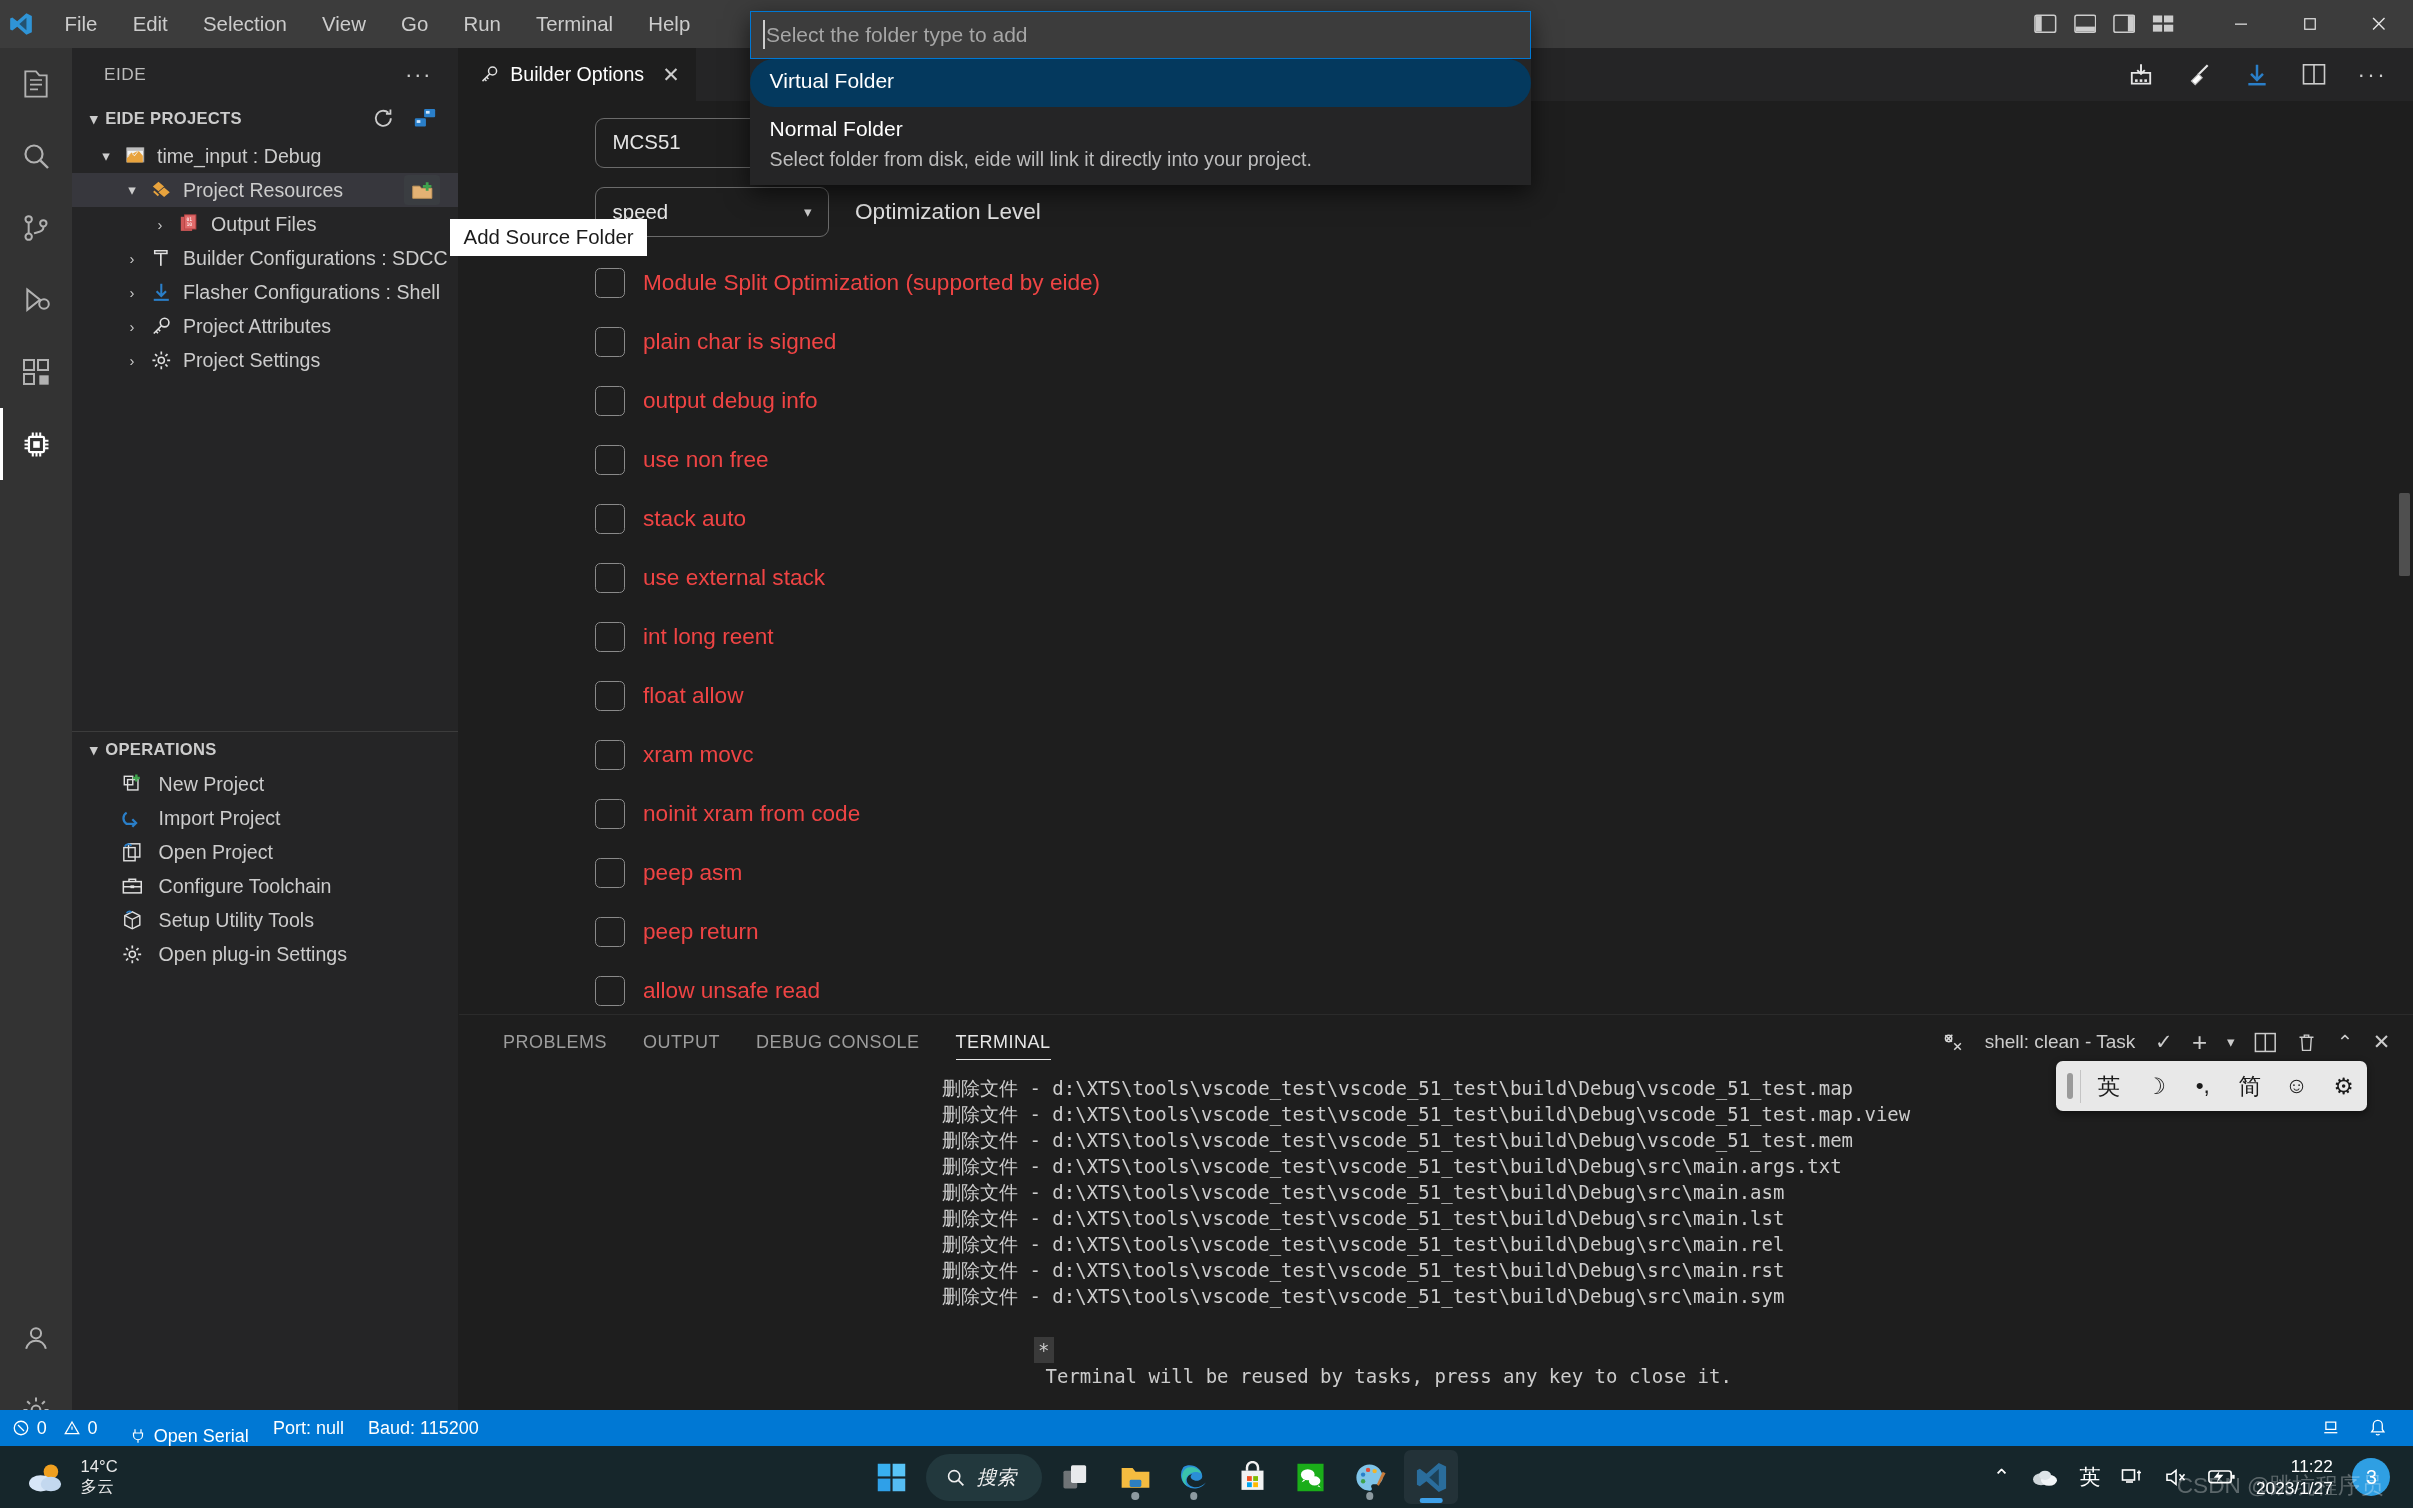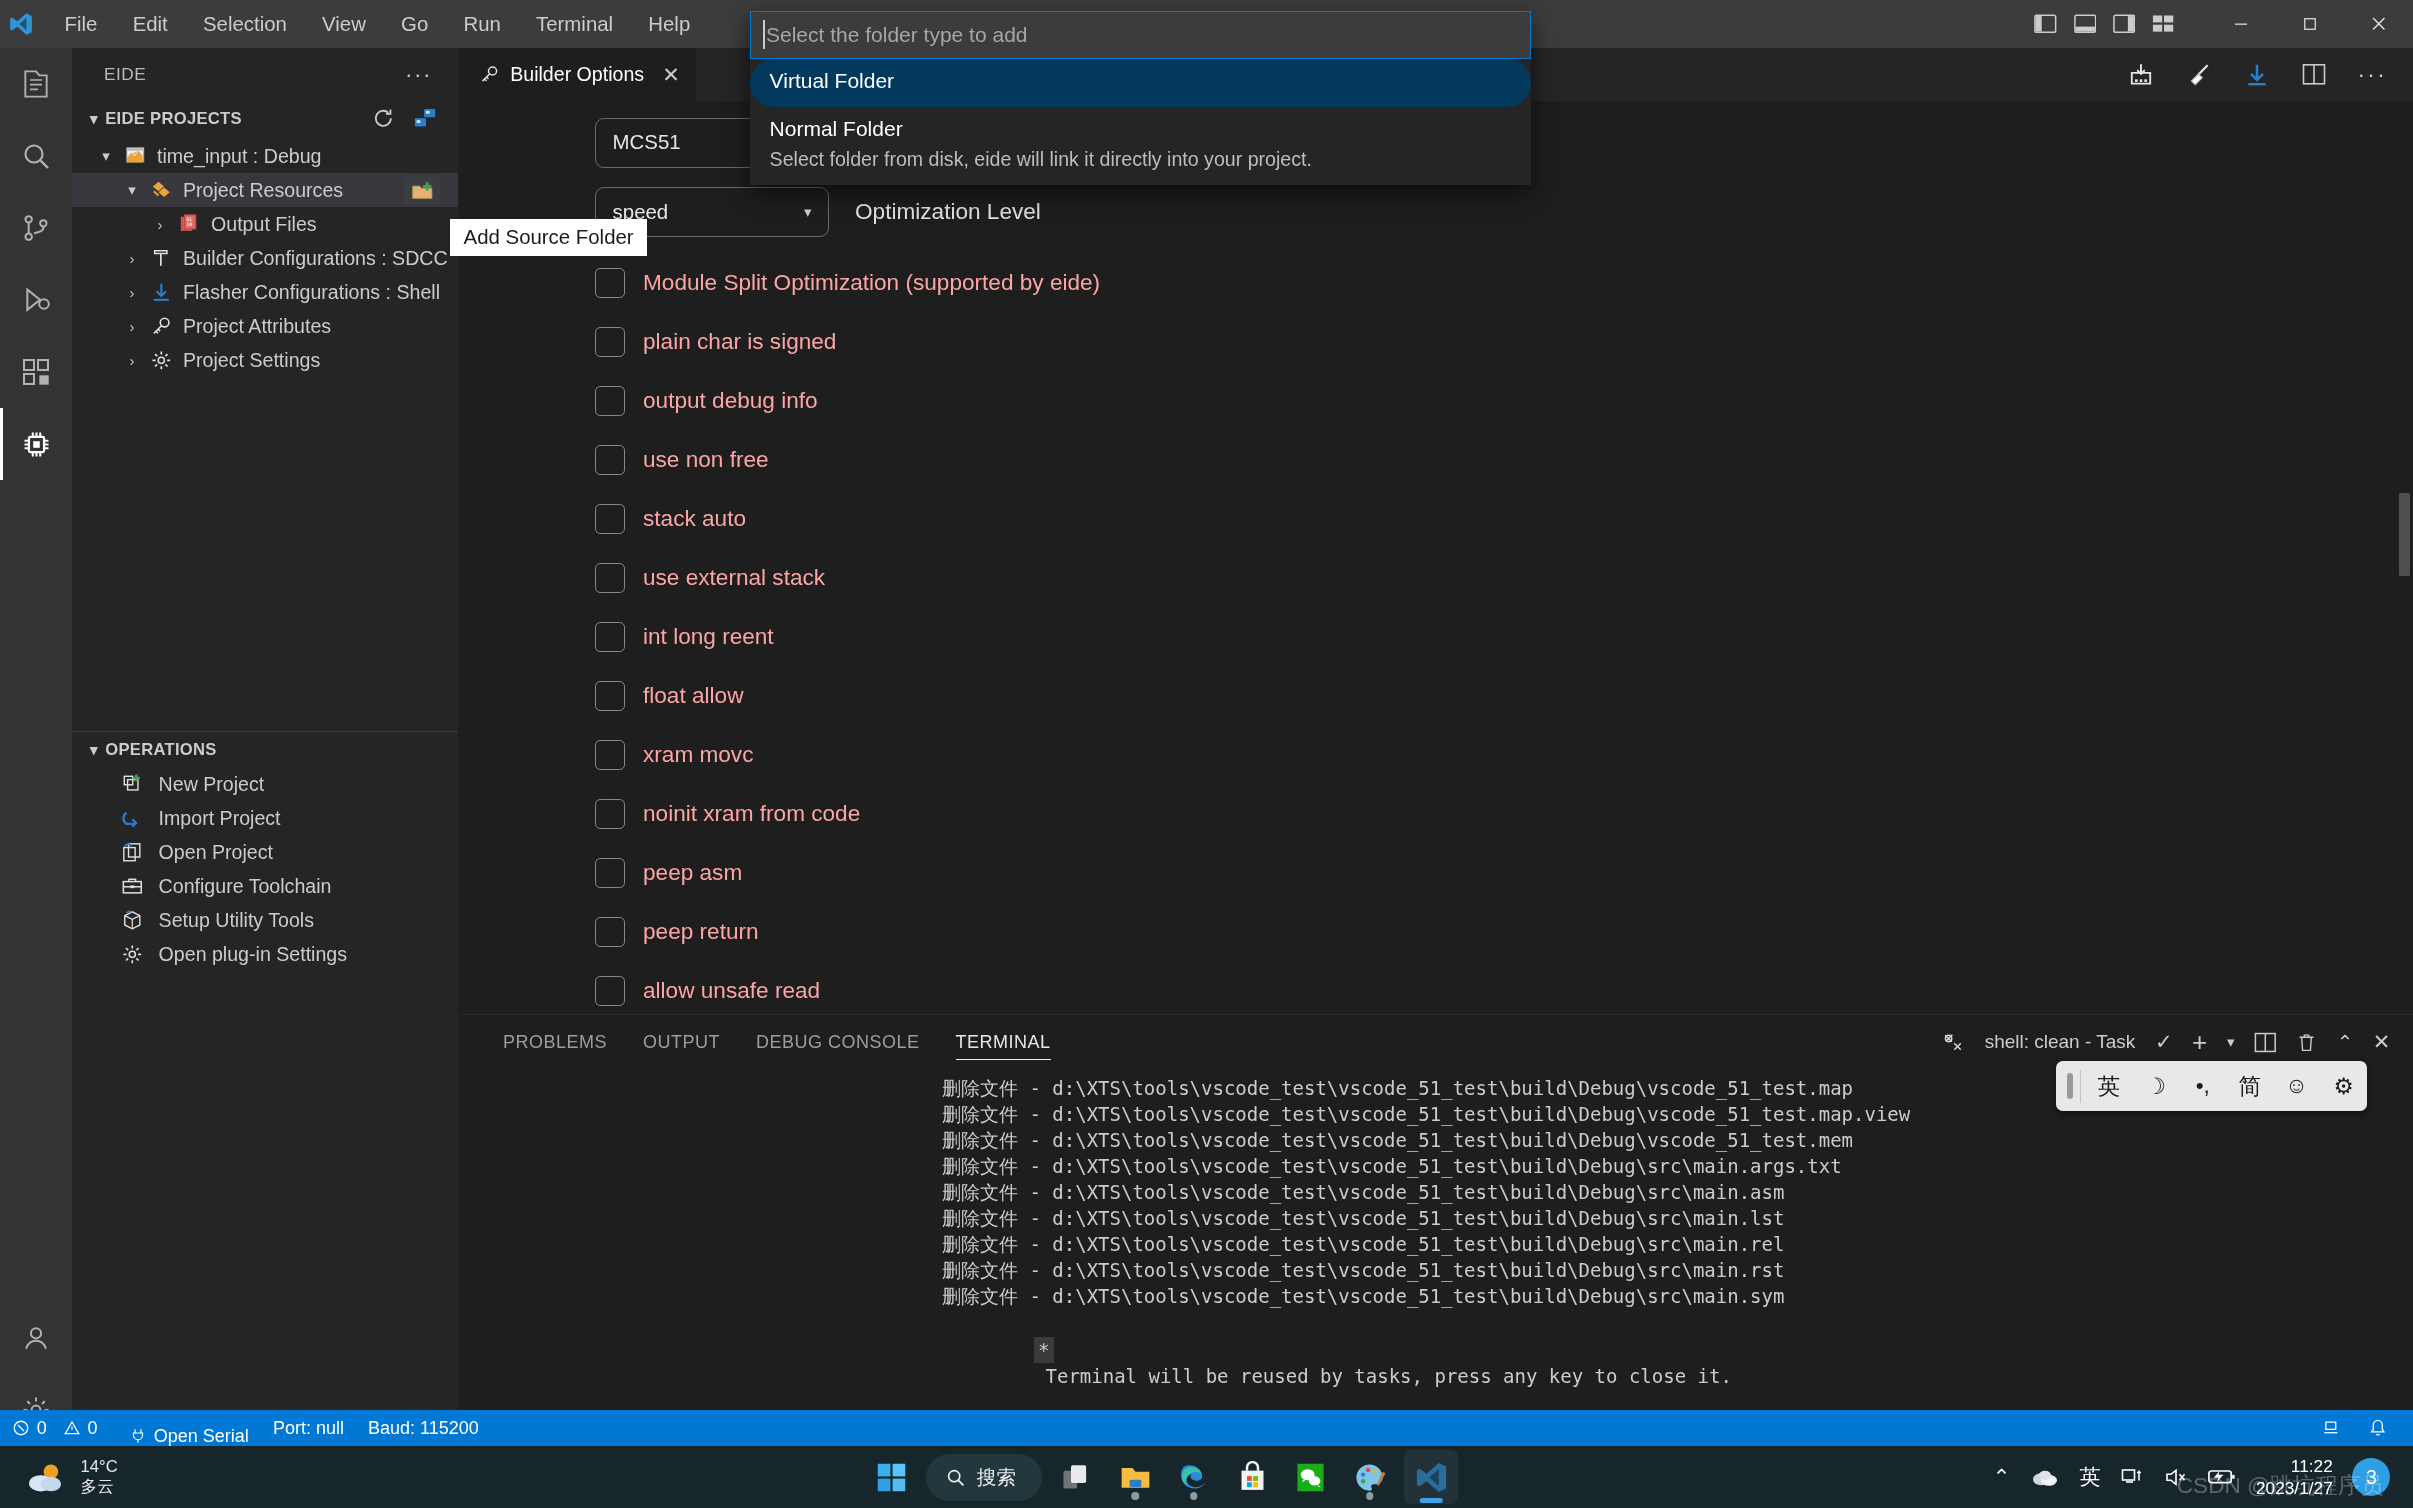--- a/index.html
+++ b/index.html
@@ -95,21 +95,21 @@
     background:#1e1e1e; color:#e6e6e6; font-size:20.4px; display:flex; align-items:center;
     padding:0 16.6px; position:relative;
   }
   .sel .caret { position:absolute; right:16.6px; font-size:15px; color:#cccccc; }
   .sel-label { font-size:22.6px; color:#e0e0e0; }
   .cb-row { display:flex; align-items:center; height:59px; }
   .cb {
     width:30px; height:30px; border:1.5px solid #8a8a8a; border-radius:5.3px; background:transparent;
     flex:0 0 30px;
   }
-  .cb-label { margin-left:18px; font-size:22.6px; color:#fca5a5; }
+  .cb-label { margin-left:18px; font-size:22.6px; color:#ef4444; }
 
   
   .edit-scroll { position:absolute; right:3px; top:392px; width:10.6px; height:83px; background:#4f4f4f; border-radius:1.5px;}
 
   
   .panel { position:absolute; left:459px; right:0; bottom:62px; top:1014px; background:#1e1e1e; border-top:0.8px solid #2b2b2b;}
   .panel-tabs { height:54px; display:flex; align-items:center; padding-left:26px; gap:0; position:relative; }
   .ptab {
     font-size:18px; letter-spacing:0.5px; color:#9d9d9d; padding:0 18px; height:54px;
     display:flex; align-items:center; position:relative; text-transform:uppercase;
@@ -150,21 +150,21 @@
   .taskbar {
     position:absolute; left:0; right:0; bottom:0; height:62px; background:#16262b;
     display:flex; align-items:center;
   }
   .weather { display:flex; align-items:center; gap:10.6px; padding-left:26px; }
   .weather .txt { font-size:16.6px; line-height:19.6px; color:#e8e8e8; }
   .tb-center { position:absolute; left:867px; display:flex; align-items:center; gap:10.6px; }
   .tb-icon { width:48px; height:48px; display:flex; align-items:center; justify-content:center; position:relative;}
   .tb-search {
     display:flex; align-items:center; gap:10.6px; height:47px; padding:0 26px 0 19.6px;
-    background:#22383d; border-radius:26px; color:#f0f0f0; font-size:19.6px;
+    background:#22383d; border-radius:26px; color:#f0f0f0; font-size:19.6px;font-style:italic;
   }
   .tb-dot { position:absolute; bottom:1.5px; left:50%; transform:translateX(-50%); width:7.5px; height:7.5px; border-radius:50%; background:#8d9aa0;}
   .tb-active-bar { position:absolute; bottom:1.5px; left:50%; transform:translateX(-50%); width:22.6px; height:4.5px; border-radius:2.3px; background:#3ea0e8;}
   .tray { margin-left:auto; display:flex; align-items:center; gap:19.6px; padding-right:22.6px; color:#ffffff; }
   .clock { text-align:right; font-size:17.3px; line-height:22px; color:#ffffff; }
   .badge3 { width:38px; height:38px; border-radius:50%; background:#2f9fe3; color:#fff;
             display:flex; align-items:center; justify-content:center; font-size:19.6px; }
   .watermark { position:absolute; right:30px; bottom:7.5px; color:rgba(255,255,255,.30); font-size:22.6px; }
 
   

